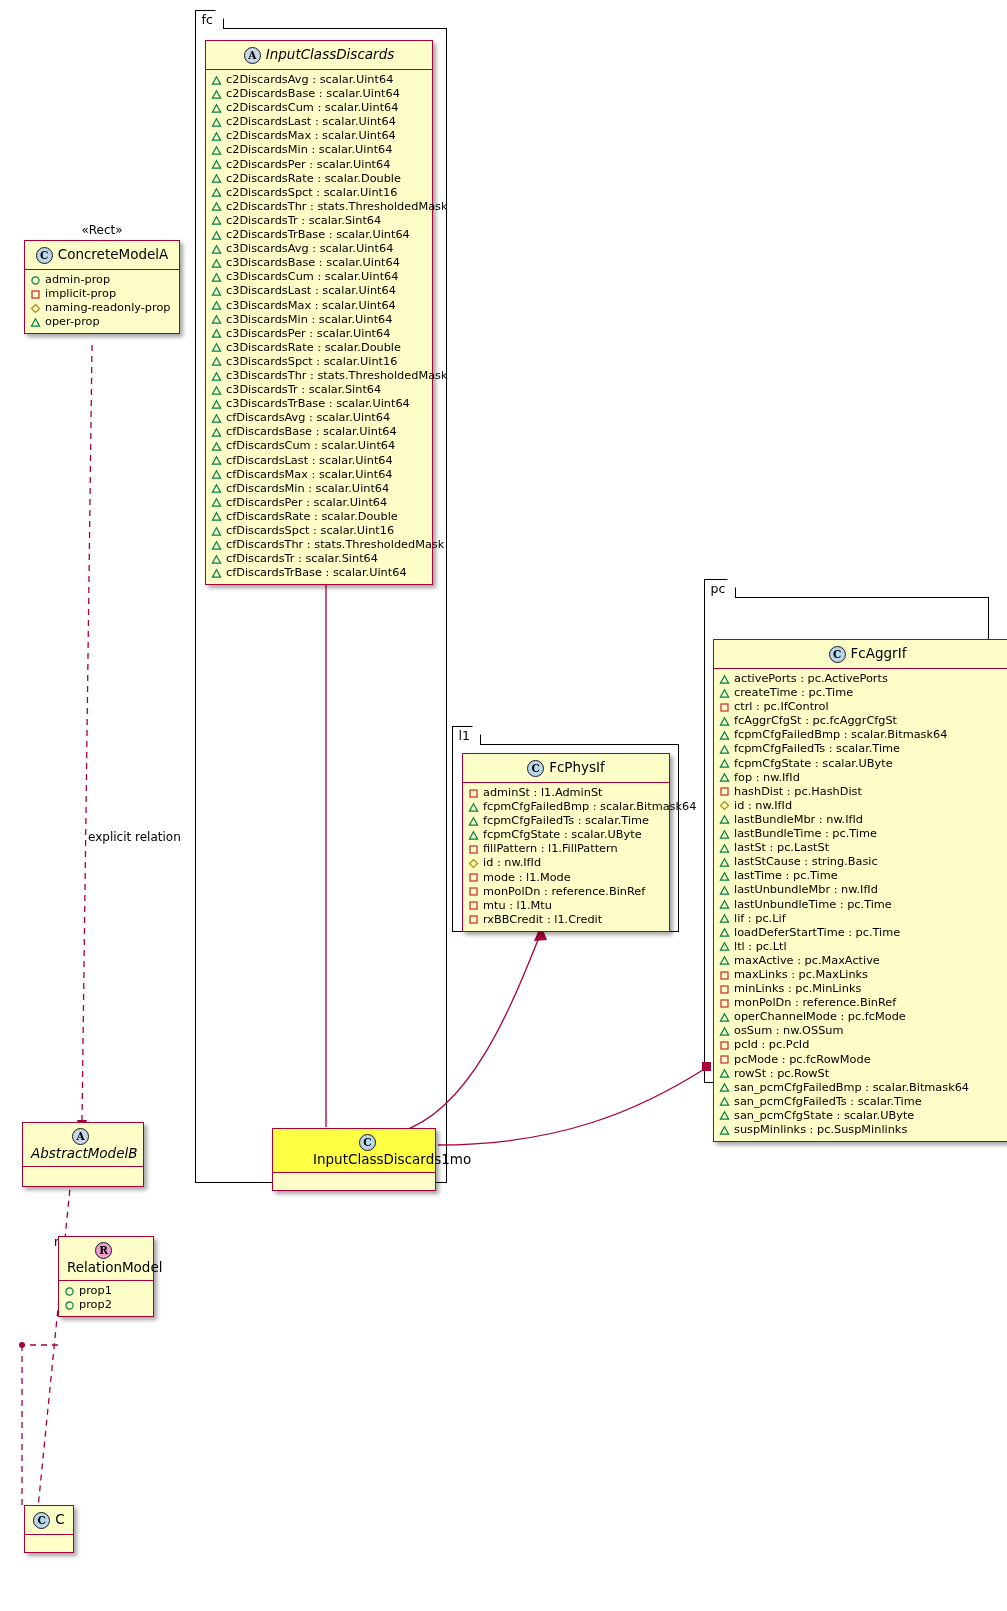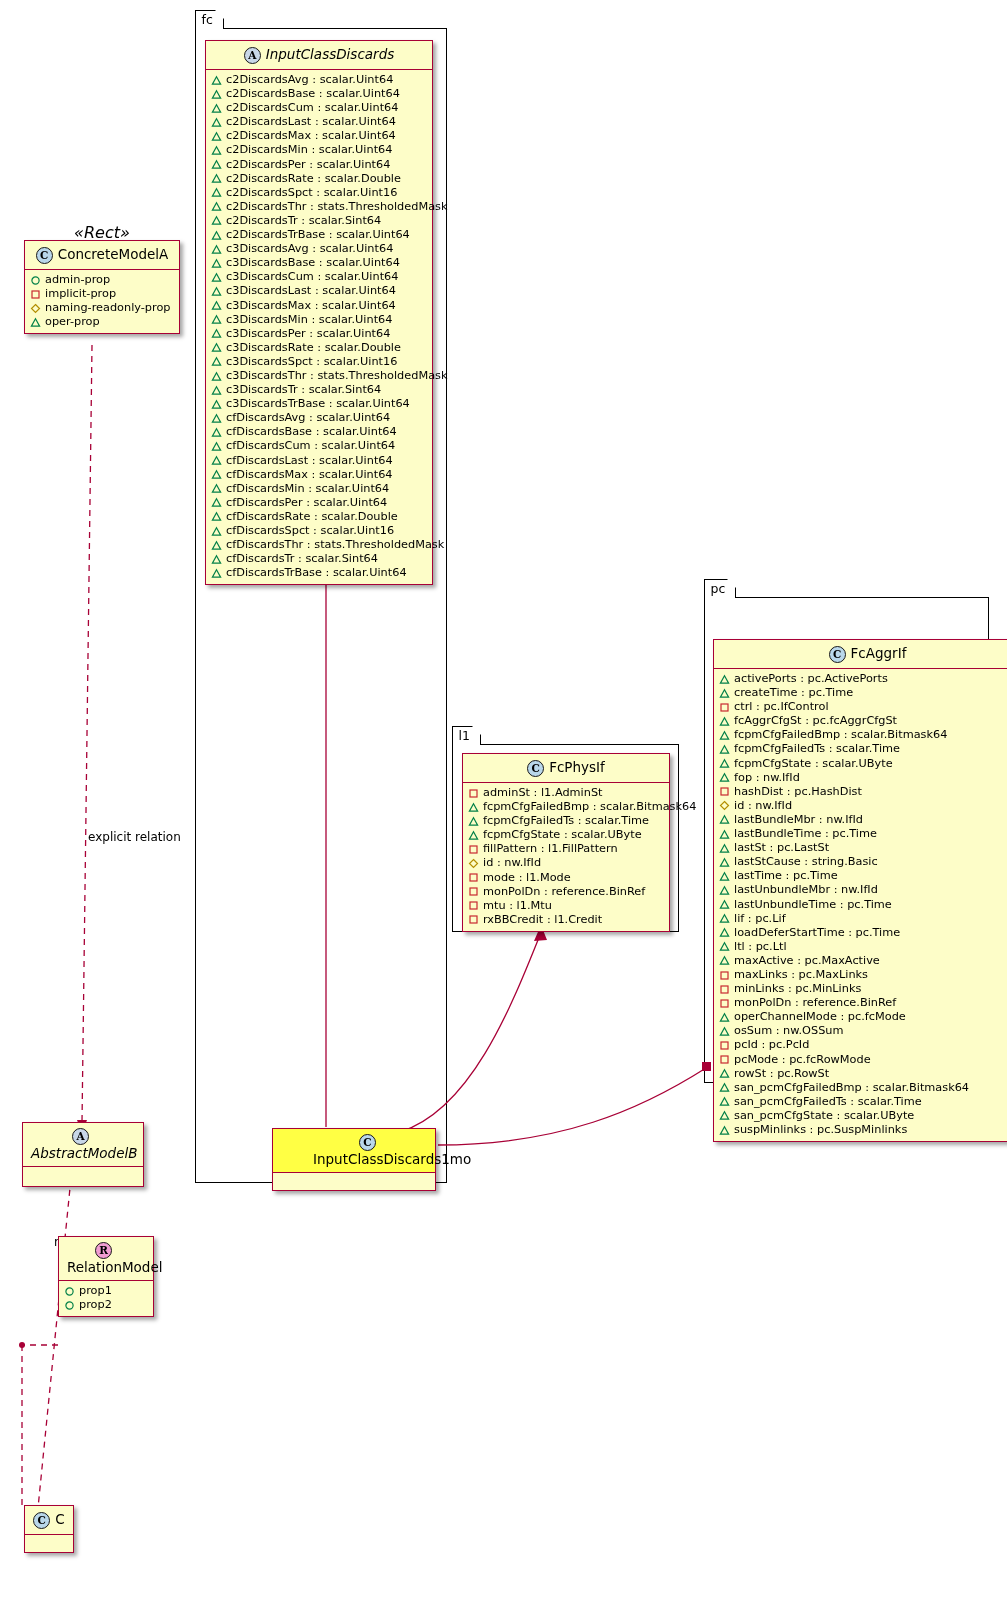--- a/index.html
+++ b/index.html
@@ -101,22 +101,21 @@
     padding: 5px 8px 5px 8px;
     border-bottom: 1.2px solid #a80036;
     font-size: 13px;
     color: #000000;
     min-height: 18px;
   }
   .cls.highlight .cls-header {
     background: #ffff44;
   }
   .cls-stereo {
-    font-size: 16px;
-    font-style: italic;
+    font-size: 12px;
     color: #000000;
     text-align: center;
     padding-top: 4px;
   }
   .cls-name {
     font-size: 13.5px;
   }
   .cls-name.italic { font-style: italic; }
   .badge {
     display: inline-block;

